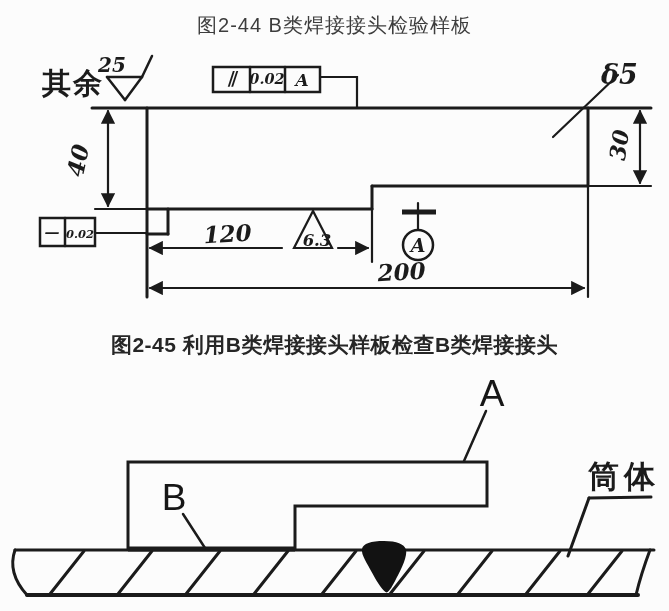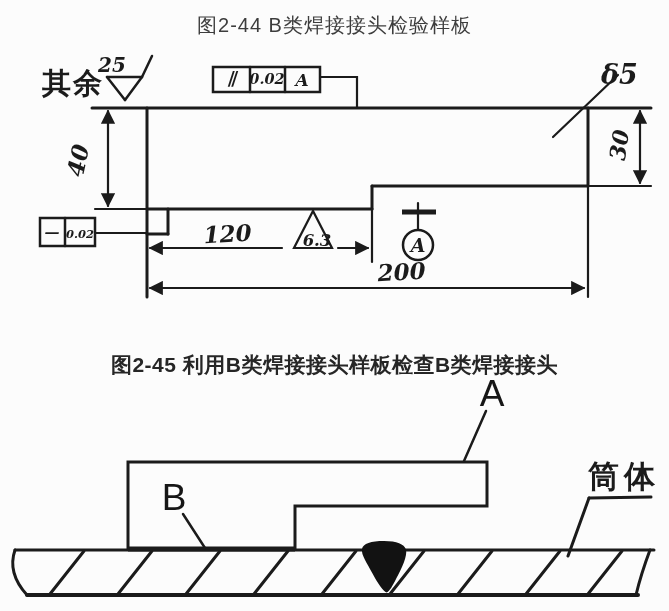--- a/index.html
+++ b/index.html
@@ -10,21 +10,21 @@
     overflow:hidden;
     font-family:"Liberation Sans", sans-serif;
   }
   .caption{
     position:absolute;left:0;width:669px;
     text-align:center;
     color:#333;
     font-family:"Liberation Sans", sans-serif;
   }
   #caption-1{top:12px;font-size:20px;font-weight:500;letter-spacing:1px;color:#3d3d3d;}
-  #caption-2{top:331px;font-size:21px;font-weight:600;letter-spacing:0.5px;color:#262626;margin-top:20px;}
+  #caption-2{top:331px;font-size:21px;font-weight:600;letter-spacing:0.5px;color:#262626;}
   svg{position:absolute;left:0;}
   #fig1{top:50px;}
   #fig2{top:360px;}
   .ln{stroke:#1b1b1b;stroke-width:3;stroke-linecap:round;fill:none;}
   .thin{stroke:#1b1b1b;stroke-width:2.2;stroke-linecap:round;fill:none;}
   .mid{stroke:#1b1b1b;stroke-width:2.5;stroke-linecap:round;fill:none;}
   .thick{stroke:#1b1b1b;stroke-width:5;stroke-linecap:butt;fill:none;}
   .hand{font-family:"DejaVu Serif", serif;font-style:italic;font-weight:600;fill:#1b1b1b;}
   .cjk{font-family:"Liberation Sans", sans-serif;font-weight:600;fill:#1b1b1b;}
   .lab{font-family:"Liberation Sans", sans-serif;font-weight:500;fill:#161616;}

